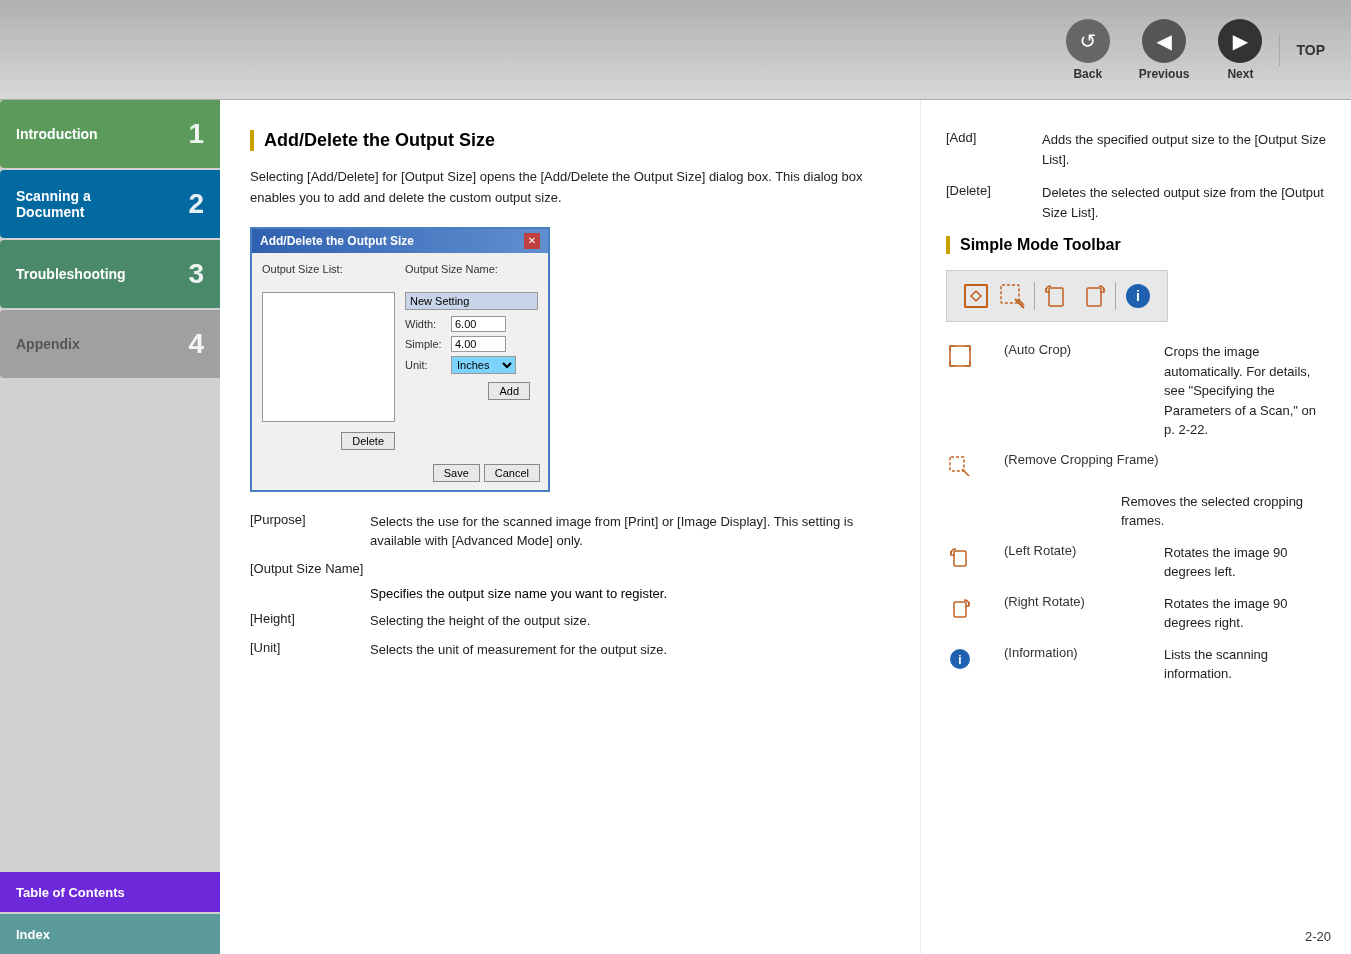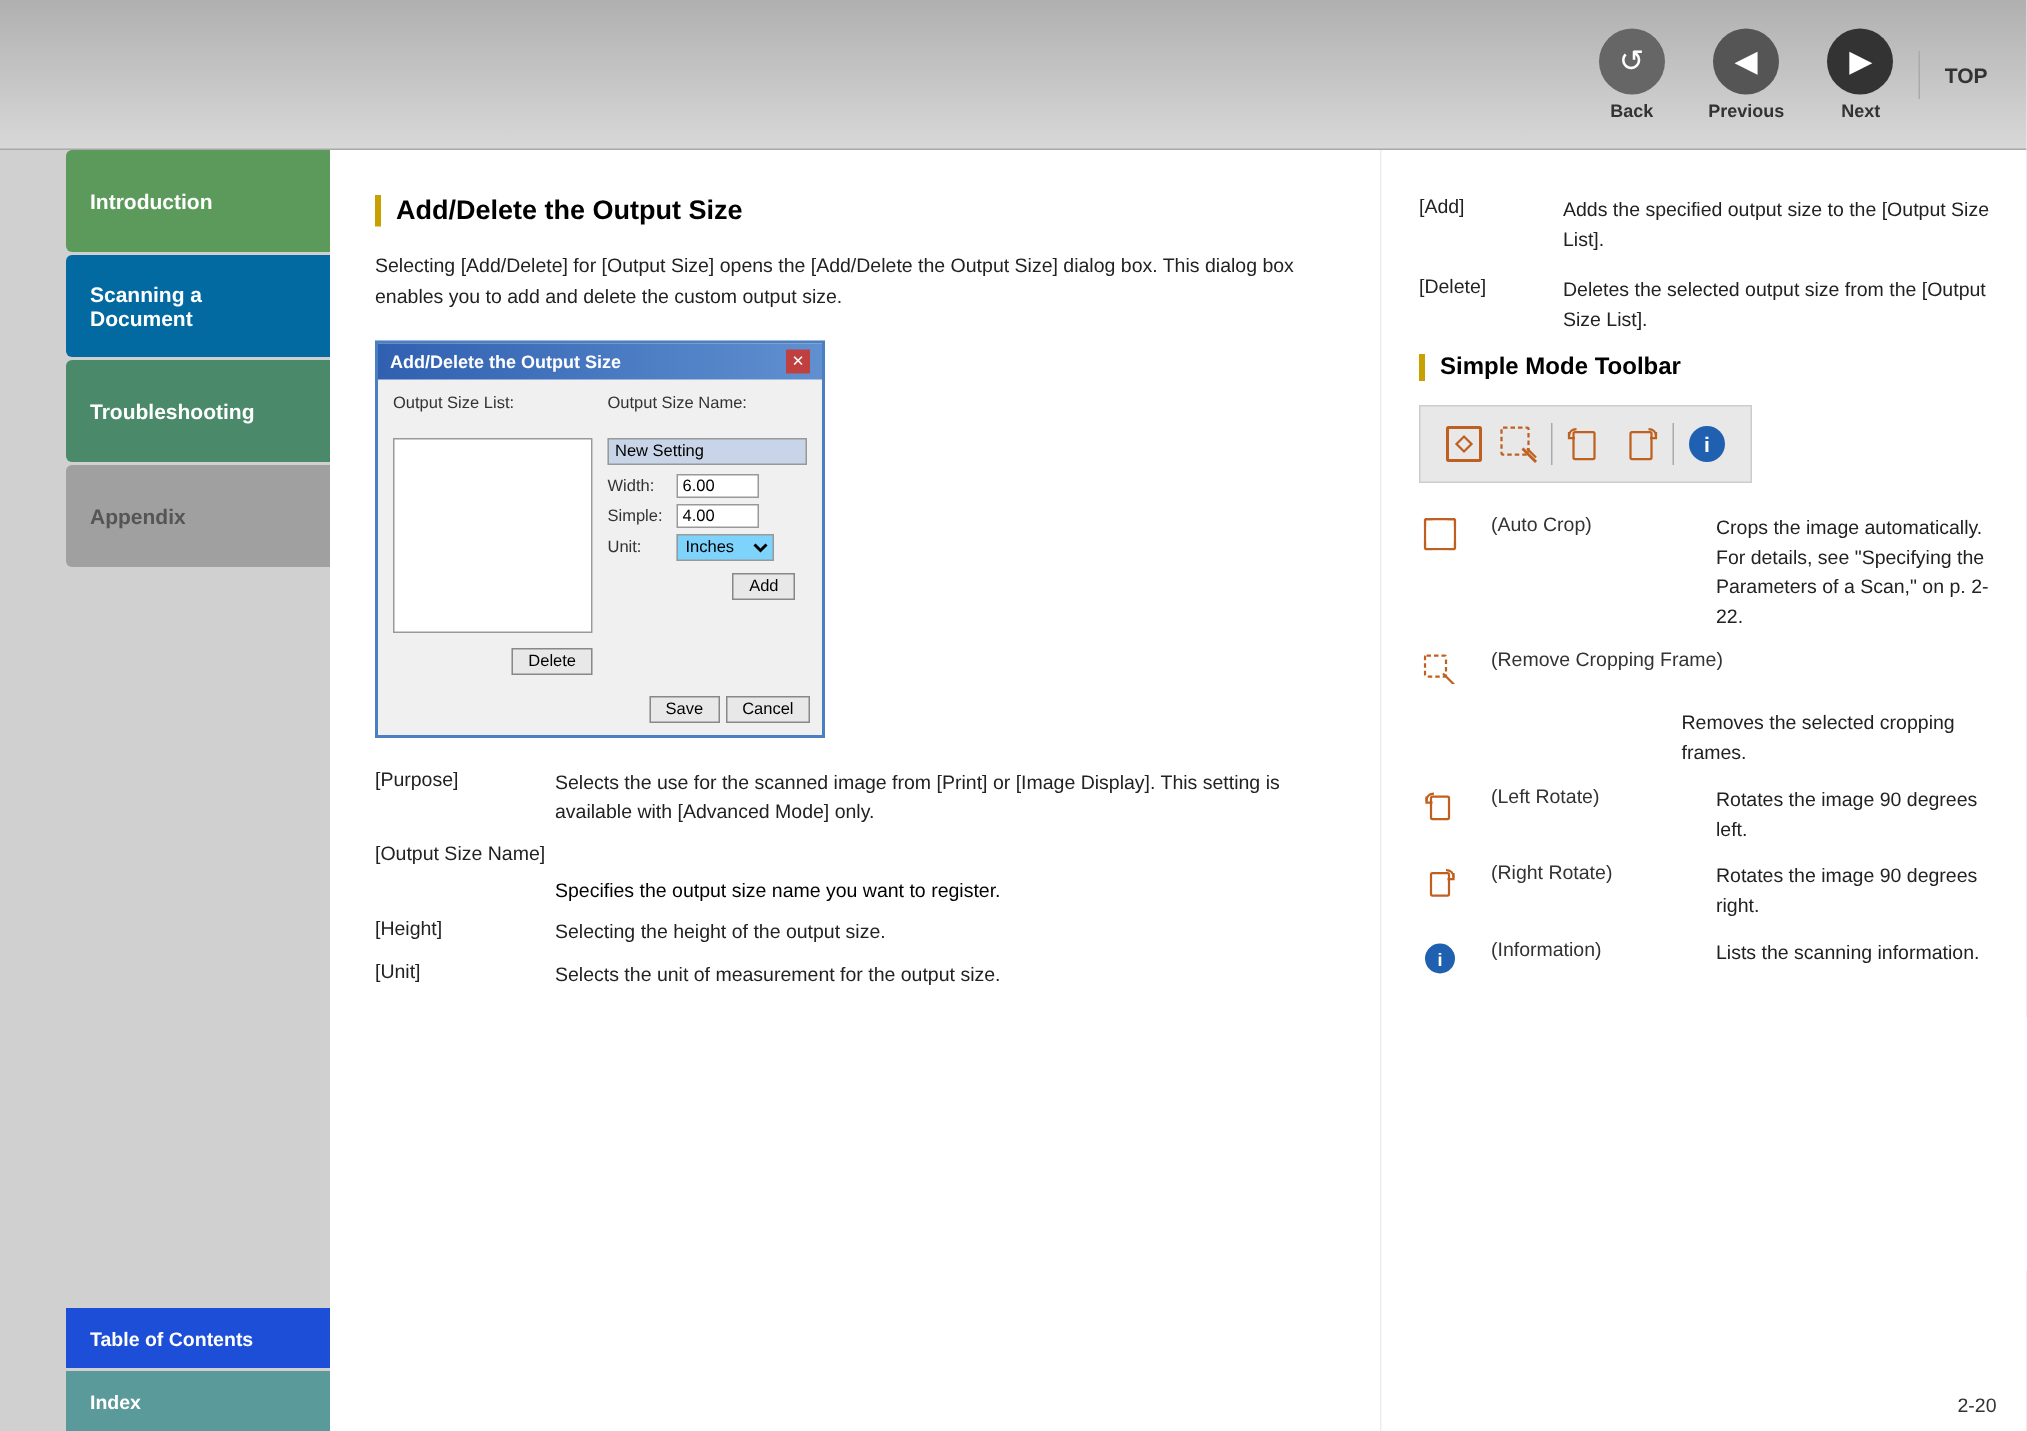--- a/index.html
+++ b/index.html
@@ -78,21 +78,20 @@
     
     .sidebar {
       position: absolute;
       top: 100px;
       left: 0;
       width: 220px;
       bottom: 0;
       background: #d0d0d0;
       display: flex;
       flex-direction: column;
-      margin-left: 44px;
     }
 
     .sidebar-item {
       position: relative;
       margin-bottom: 2px;
     }
 
     .sidebar-item .tab {
       display: flex;
       align-items: center;
@@ -127,21 +126,21 @@
     .sidebar-bottom-item {
       padding: 12px 16px;
       cursor: pointer;
       font-weight: bold;
       font-size: 13px;
       min-height: 40px;
       display: flex;
       align-items: center;
     }
 
-    .tab-toc { background: #1d4ed8; color: white; }
+    .tab-toc { background: #6d28d9; color: white; }
     .tab-index { background: #5b9a9a; color: white; }
 
     
     .main-content {
       position: absolute;
       top: 100px;
       left: 220px;
       right: 0;
       bottom: 0;
       background: white;
@@ -377,21 +376,21 @@
     .toolbar-separator {
       width: 1px;
       height: 28px;
       background: #aaa;
       margin: 0 3px;
     }
 
     
     .feature-row {
       display: flex;
-      gap: 20px;
+      gap: 30px;
       align-items: flex-start;
       margin-bottom: 12px;
     }
 
     .feature-icon {
       width: 28px;
       height: 28px;
       display: flex;
       align-items: center;
       justify-content: center;

